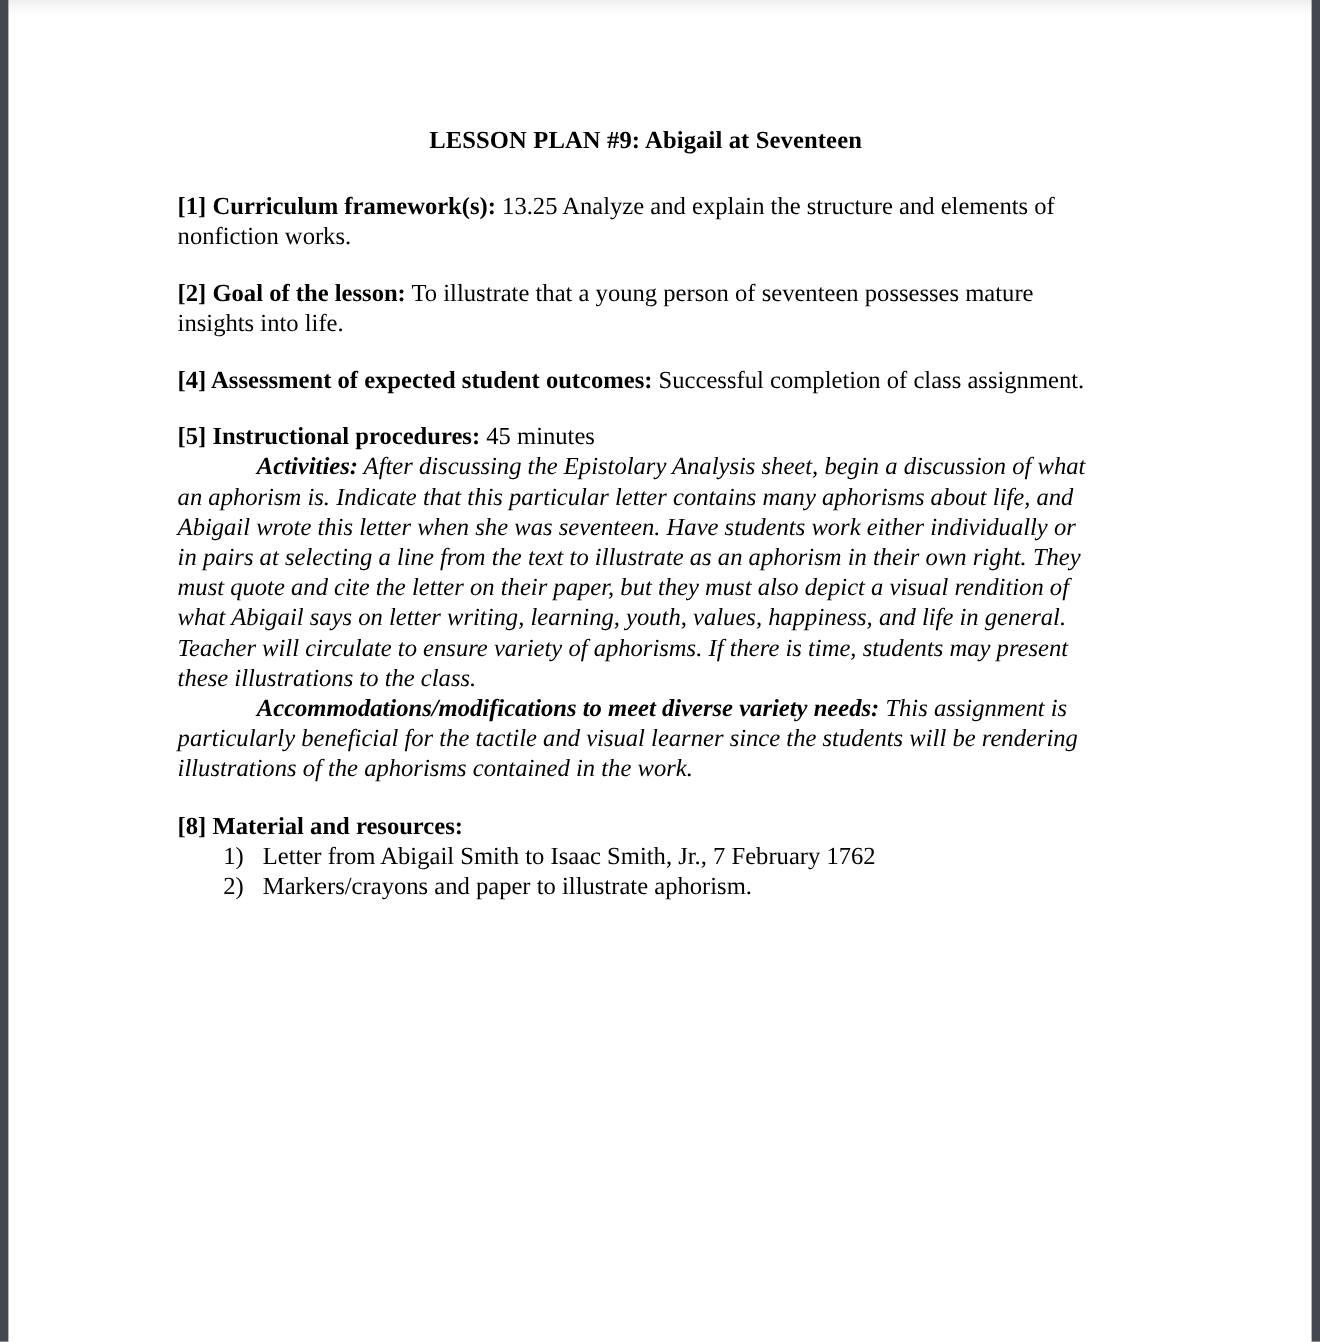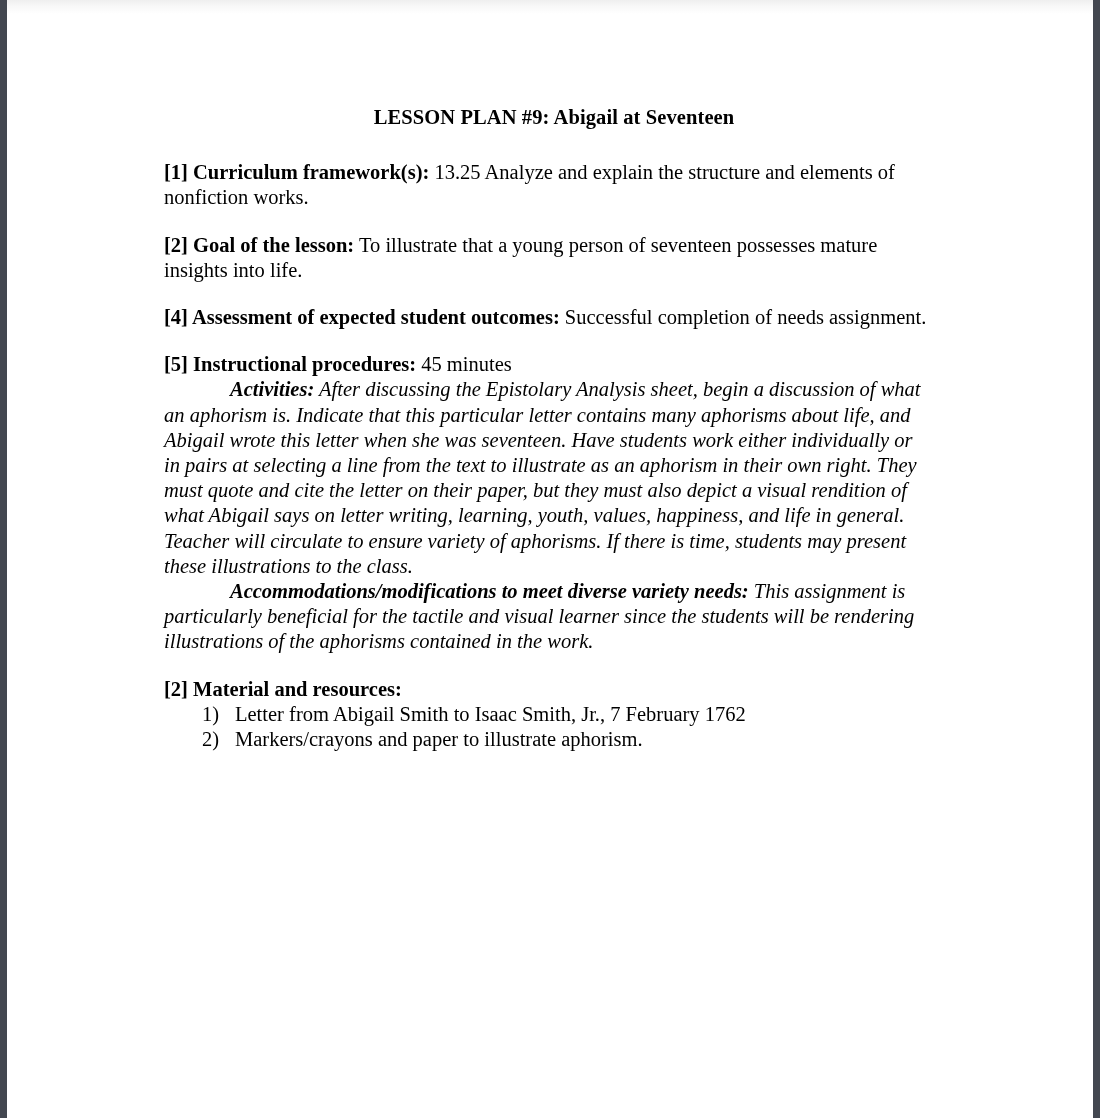--- a/index.html
+++ b/index.html
@@ -44,21 +44,21 @@
     top: 0;
     left: 7px;
     right: 7px;
     bottom: 0;
     background: transparent;
     z-index: 2;
   }
 
   .doc {
     position: absolute;
-    left: 157px;
+    left: 141px;
     top: 105px;
     width: 780px;
     color: #000000;
     font-size: 20.5px;
     line-height: 1.23;
   }
 
   .doc-title {
     text-align: center;
     font-weight: bold;
@@ -123,35 +123,35 @@
     <div class="section">
       <p><span class="lbl">[1] Curriculum framework(s):</span><span> 13.25 Analyze and explain the structure and elements of nonfiction works.</span></p>
     </div>
 
     <div class="section">
       <p><span class="lbl">[2] Goal of the lesson:</span><span> To illustrate that a young person of seventeen possesses mature insights into life.</span></p>
     </div>
 
 
     <div class="section">
-      <p><span class="lbl">[4] Assessment of expected student outcomes:</span><span> Successful completion of needs assignment.</span></p>
+      <p><span class="lbl">[4] Assessment of expected student outcomes:</span><span> Successful completion of class assignment.</span></p>
     </div>
 
     <div class="section">
       <p class="tight"><span class="lbl">[5] Instructional procedures:</span><span> 45 minutes</span></p>
 
 
       <p class="indent block-gap"><span class="lbl">Activities:</span><span> After discussing the Epistolary Analysis sheet, begin a discussion of what an aphorism is.  Indicate that this particular letter contains many aphorisms about life, and Abigail wrote this letter when she was seventeen.  Have students work either individually or in pairs at selecting a line from the text to illustrate as an aphorism in their own right.  They must quote and cite the letter on their paper, but they must also depict a visual rendition of what Abigail says on letter writing, learning, youth, values, happiness, and life in general. Teacher will circulate to ensure variety of aphorisms.  If there is time, students may present these illustrations to the class.</span></p>
 
 
       <p class="indent block-gap"><span class="lbl">Accommodations/modifications to meet diverse variety needs:</span><span> This assignment is particularly beneficial for the tactile and visual learner since the students will be rendering illustrations of the aphorisms contained in the work.</span></p>
     </div>
 
     <div class="section">
-      <p class="tight"><span class="lbl">[2] Material and resources:</span></p>
+      <p class="tight"><span class="lbl">[8] Material and resources:</span></p>
       <ul class="res-list">
         <li>
           <span class="num">1)</span>
           <span>Letter from Abigail Smith to Isaac Smith, Jr., 7 February 1762</span>
         </li>
         <li>
           <span class="num">2)</span>
           <span>Markers/crayons and paper to illustrate aphorism.</span>
         </li>
       </ul>

